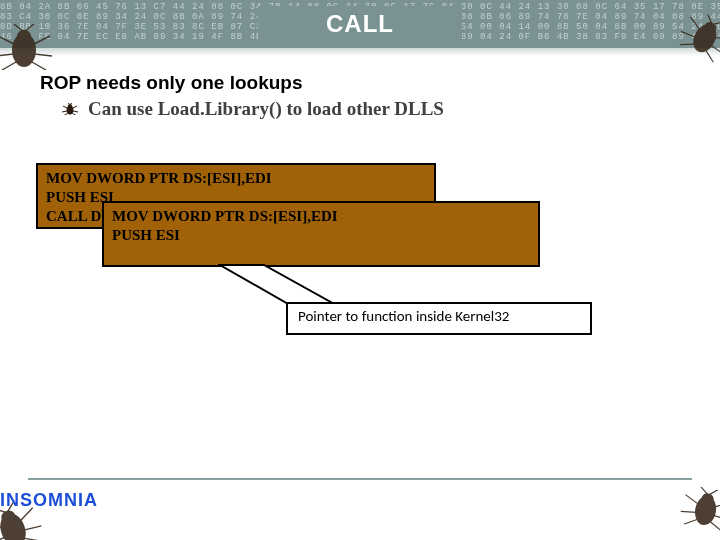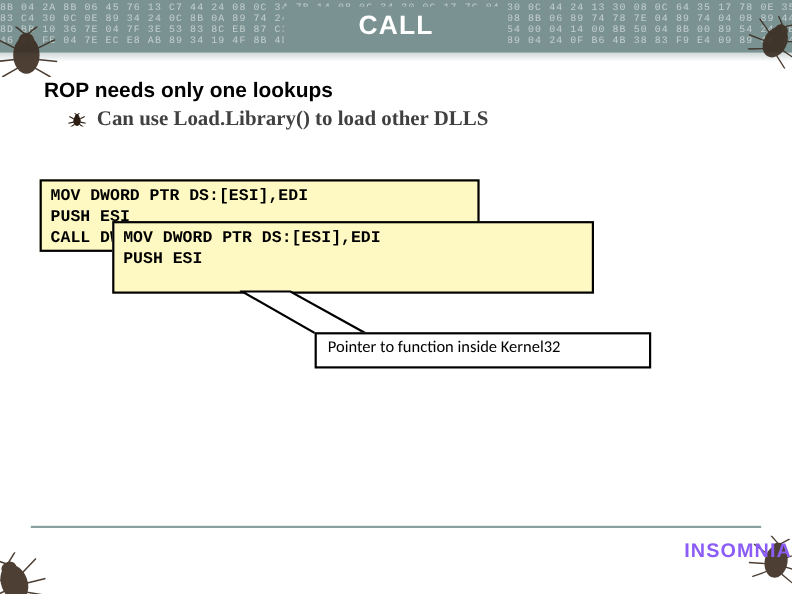--- a/index.html
+++ b/index.html
@@ -83,23 +83,23 @@
   .bug-icon {
     width: 16px; height: 12px;
     margin-right: 10px;
     display: inline-block;
     position: relative;
   }
   .bug-icon svg { width: 16px; height: 12px; display: block; }
   
   .code-box {
     position: absolute;
-    background: #fef9c3;
+    background: #a16207;
     border: 2px solid #000;
-    font-family: Liberation Mono, monospace;
+    font-family: Liberation Serif, serif;
     font-weight: 700;
     font-size: 15px;
     line-height: 19px;
     padding: 4px 8px;
     color: #000;
   }
   .box1 {
     left: 36px;
     top: 163px;
     width: 400px;
@@ -137,25 +137,25 @@
   
   .footer-rule {
     position: absolute;
     left: 28px; right: 28px; top: 478px;
     border-top: 2px solid #8aa0a0;
   }
   .footer-logo {
     position: absolute;
     left: 0; width: 720px;
     top: 490px;
-    text-align: right;
+    text-align: left;
     font-weight: 900;
     font-size: 18px;
     letter-spacing: 1px;
-    color: #8b5cf6;
+    color: #1d4ed8;
     font-family: Arial, sans-serif;
   }
   
   .bug {
     position: absolute;
     opacity: 0.9;
   }
   .bug svg { display: block; }
   .bug-tl { left: -6px; top: 24px; width: 60px; }
   .bug-tr { right: -12px; top: 16px; width: 52px; transform: rotate(28deg) scaleX(-1); }

